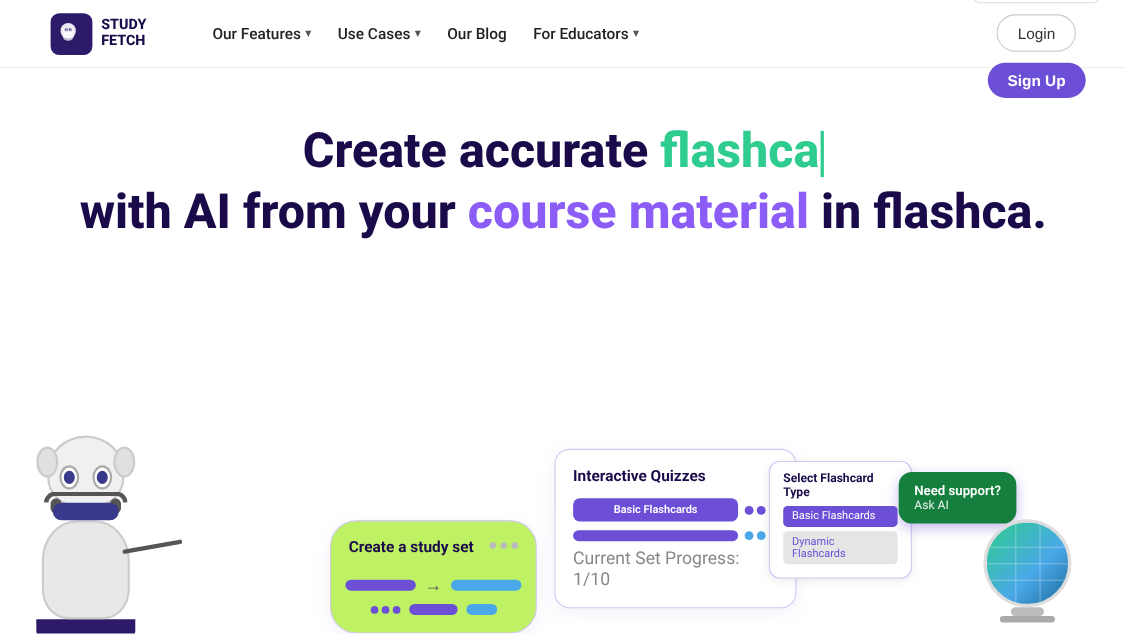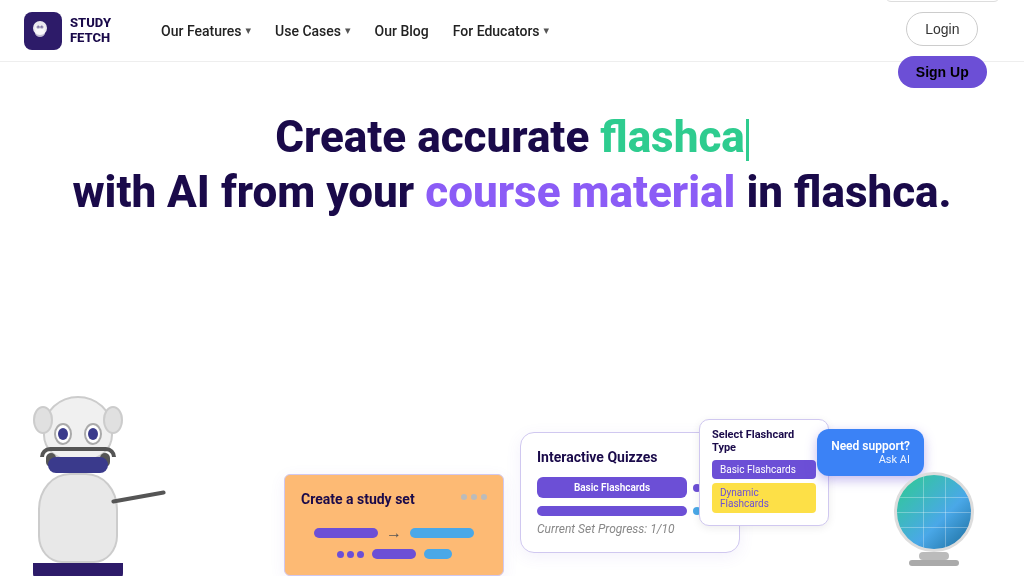--- a/index.html
+++ b/index.html
@@ -4,21 +4,21 @@
   <style>
     * { margin: 0; padding: 0; box-sizing: border-box; }
     body { font-family: -apple-system, BlinkMacSystemFont, 'Segoe UI', Roboto, sans-serif; background: #fff; width: 1024px; height: 576px; overflow: hidden; position: relative; }
 
     
     nav {
       display: flex; align-items: center; justify-content: space-between;
       padding: 0 24px; height: 62px; border-bottom: 1px solid #eee;
       background: #fff; position: relative; z-index: 10;
     }
-    .nav-left { display: flex; align-items: center; gap: 40px; }
+    .nav-left { display: flex; align-items: center; gap: 50px; margin-left: 22px; }
     .logo { display: flex; align-items: center; gap: 8px; text-decoration: none; }
     .logo-icon {
       width: 38px; height: 38px; background: #2d1b69; border-radius: 8px;
       display: flex; align-items: center; justify-content: center; font-size: 18px;
     }
     .logo-text { display: flex; flex-direction: column; line-height: 1.1; }
     .logo-text span:first-child { font-weight: 800; font-size: 13px; color: #1a0a4a; }
     .logo-text span:last-child { font-weight: 800; font-size: 13px; color: #1a0a4a; }
 
     .nav-links { display: flex; align-items: center; gap: 4px; }
@@ -36,21 +36,21 @@
       font-size: 13px; color: #333; cursor: pointer; background: #fff;
     }
     .btn-login {
       padding: 8px 18px; border: 1.5px solid #ccc; border-radius: 20px;
       background: #fff; font-size: 14px; font-weight: 500; color: #333;
       cursor: pointer;
     }
     .btn-signup {
       padding: 8px 18px; border-radius: 20px;
       background: #6c4fd6; border: none;
-      font-size: 14px; font-weight: 600; color: #000000;
+      font-size: 14px; font-weight: 600; color: #ffffff;
       cursor: pointer;
     }
 
     
     .hero {
       text-align: center; padding: 48px 20px 24px;
       position: relative; z-index: 5;
     }
     .hero h1 {
       font-size: 44px; font-weight: 800; line-height: 1.25;
@@ -114,22 +114,22 @@
       width: 90px; height: 20px; background: #2d1b69; border-radius: 0 0 10px 10px;
       margin: 0 auto;
     }
 
     
     .cards-area {
       position: absolute; bottom: 0; left: 50%; transform: translateX(-50%);
       display: flex; gap: 16px; align-items: flex-end;
     }
     .card {
-      background: #fdba74; border: 1.5px solid #d0c8f0; border-radius: 6px;
-      padding: 16px; width: 220px; box-shadow: 0 4px 16px rgba(100,80,200,0.08);
+      background: #bef264; border: 1.5px solid #d0c8f0; border-radius: 24px;
+      padding: 16px; width: 188px; box-shadow: 0 4px 16px rgba(100,80,200,0.08);
     }
     .card-title {
       font-size: 14px; font-weight: 700; color: #1a0a4a; margin-bottom: 12px;
     }
     .card-dots { display: flex; gap: 4px; margin-top: -6px; margin-bottom: 10px; }
     .dot { width: 6px; height: 6px; border-radius: 50%; background: #bbb; }
 
     .file-rows { display: flex; flex-direction: column; gap: 7px; align-items: center; }
     .file-row-top { display: flex; align-items: center; gap: 8px; }
     .bar-purple { height: 10px; border-radius: 5px; background: #6c4fd6; }
@@ -150,21 +150,21 @@
       margin-bottom: 23px;
     }
     .quiz-rows { display: flex; flex-direction: column; gap: 8px; margin-top: 10px; }
     .quiz-row { display: flex; gap: 6px; }
     .quiz-btn {
       flex: 1; padding: 5px; border-radius: 6px; font-size: 10px;
       font-weight: 600; text-align: center;
     }
     .quiz-btn-purple { background: #6c4fd6; color: #fff; }
     .quiz-dot { width: 8px; height: 8px; border-radius: 50%; background: #6c4fd6; }
-    .quiz-progress-text { font-size: 12px; color: #888; margin-top: 6px; font-style: italic; }
+    .quiz-progress-text { font-size: 16px; color: #888; margin-top: 6px; }
 
     
     .globe-area {
       position: absolute; right: 30px; bottom: 10px;
     }
     .globe {
       width: 80px; height: 80px; border-radius: 50%;
       background: linear-gradient(135deg, #2ecc8f 0%, #4aa8e8 60%, #1a6b9a 100%);
       border: 3px solid #ddd; position: relative; overflow: hidden;
     }
@@ -179,39 +179,39 @@
       width: 30px; height: 8px; background: #bbb; border-radius: 4px;
       margin: 0 auto;
     }
     .globe-base {
       width: 50px; height: 6px; background: #aaa; border-radius: 3px; margin: 0 auto;
     }
 
     
     .support-bubble {
       position: absolute; right: 120px; bottom: 90px;
-      background: #3b82f6; border-radius: 12px; padding: 10px 14px;
-      color: #fff; font-size: 12px; font-weight: 600; text-align: right;
+      background: #15803d; border-radius: 12px; padding: 10px 14px;
+      color: #fff; font-size: 12px; font-weight: 600; text-align: left;
       box-shadow: 0 4px 12px rgba(108,79,214,0.4);
     }
     .support-bubble .ask { font-weight: 400; font-size: 11px; opacity: 0.9; }
 
     
     .flashcard-type {
       position: absolute; right: 175px; bottom: 50px;
       background: #fff; border: 1.5px solid #d0c8f0; border-radius: 10px;
       padding: 8px 12px; width: 130px; font-size: 10px; color: #333;
       box-shadow: 0 2px 8px rgba(0,0,0,0.08);
     }
     .fct-title { font-weight: 700; font-size: 11px; margin-bottom: 6px; color: #1a0a4a; }
     .fct-option {
       padding: 4px 8px; border-radius: 4px; margin-bottom: 4px; font-size: 10px;
     }
     .fct-active { background: #6c4fd6; color: #fff; }
-    .fct-inactive { background: #fde047; color: #6c4fd6; }
+    .fct-inactive { background: #e5e5e5; color: #6c4fd6; }
   </style>
 </head>
 <body>
 
 <nav>
   <div class="nav-left">
     <a class="logo" href="#">
       <div class="logo-icon">
         <svg width="26" height="26" viewBox="0 0 26 26">
           <circle cx="10" cy="10" r="7" fill="#fff" opacity="0.9"></circle>

